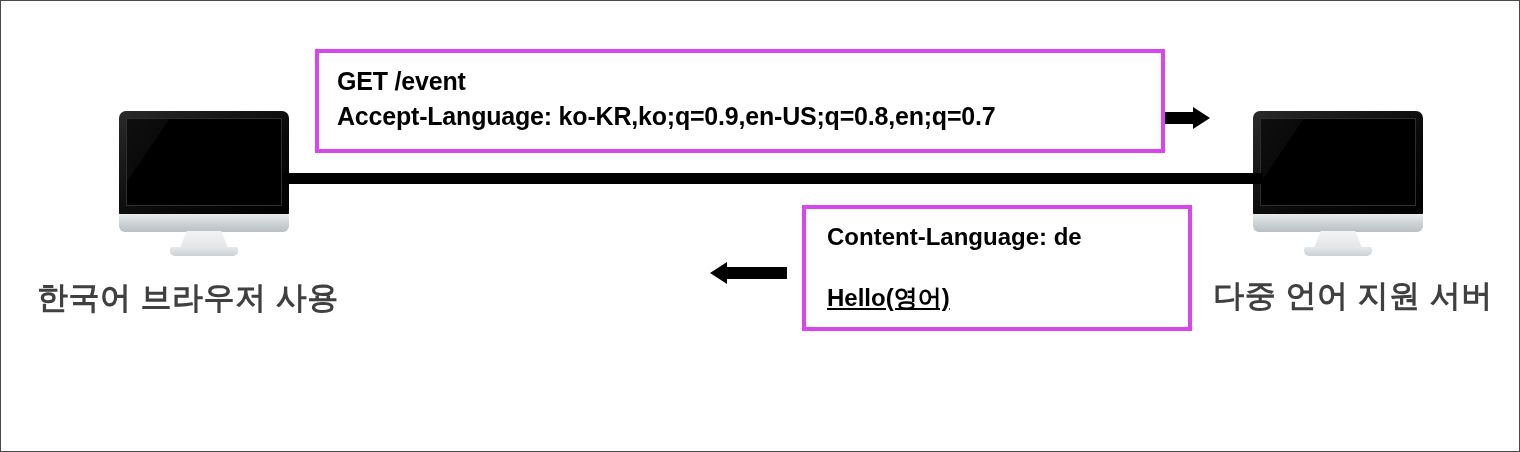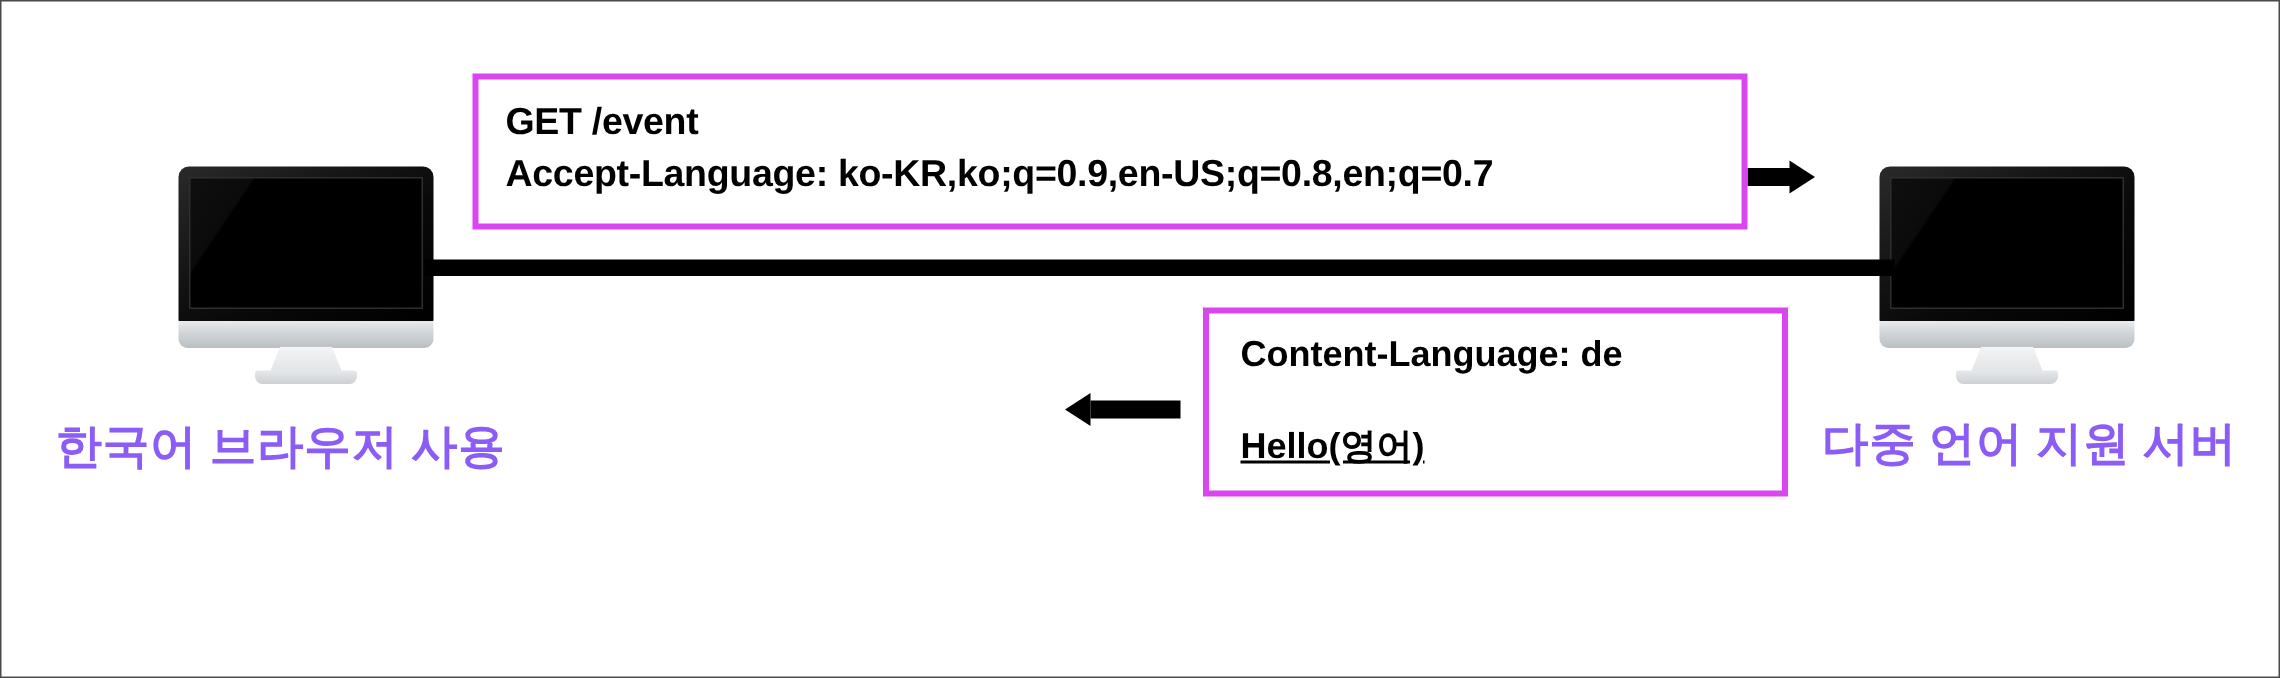--- a/index.html
+++ b/index.html
@@ -151,24 +151,23 @@
     line-height: 28px;
   }
   .msgbox-res .msg-line.second {
     margin-top: 33px;
     text-decoration: underline;
   }
 
   
   .caption {
     position: absolute;
-    color: #8b5cf6;
+    color: #404040;
     font-weight: bold;
     white-space: nowrap;
-    font-family: Liberation Serif, serif;
   }
   .caption-client {
     left: 36px;
     top: 276px;
     font-size: 31px;
     letter-spacing: 0.5px;
   }
   .caption-server {
     left: 1194px;
     top: 276px;

